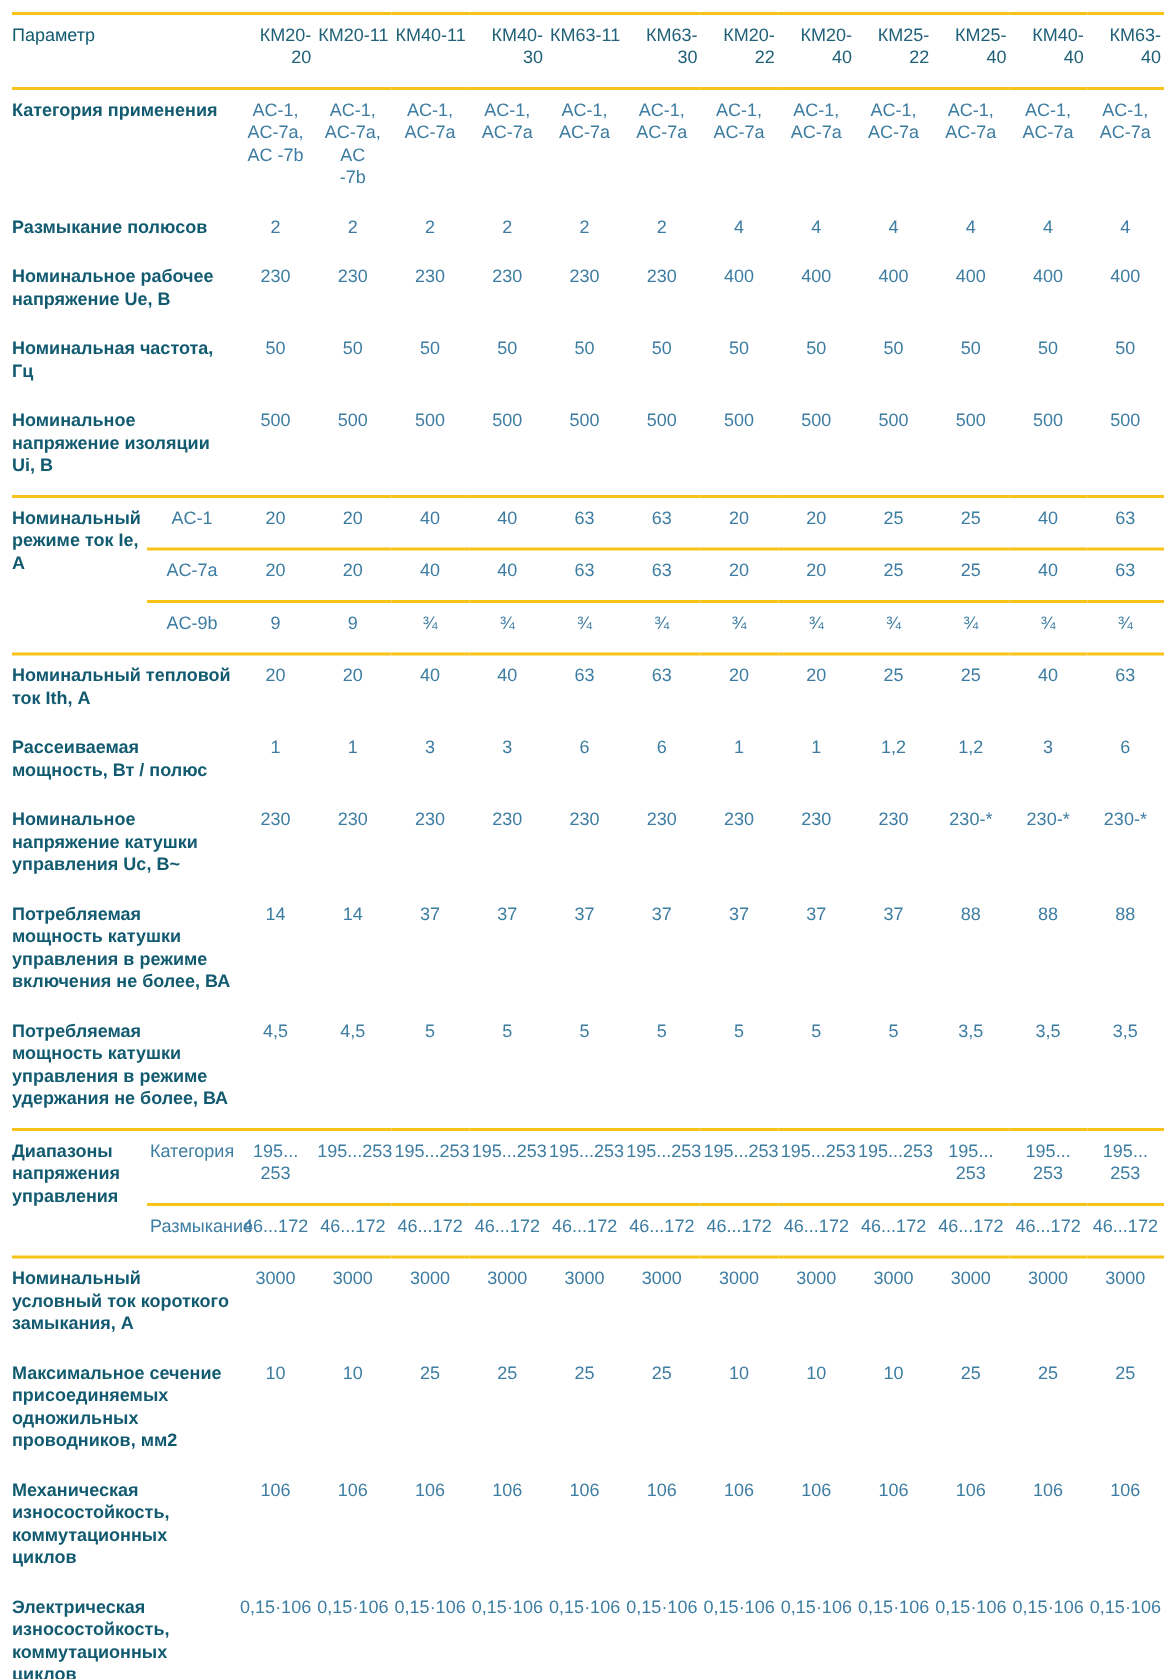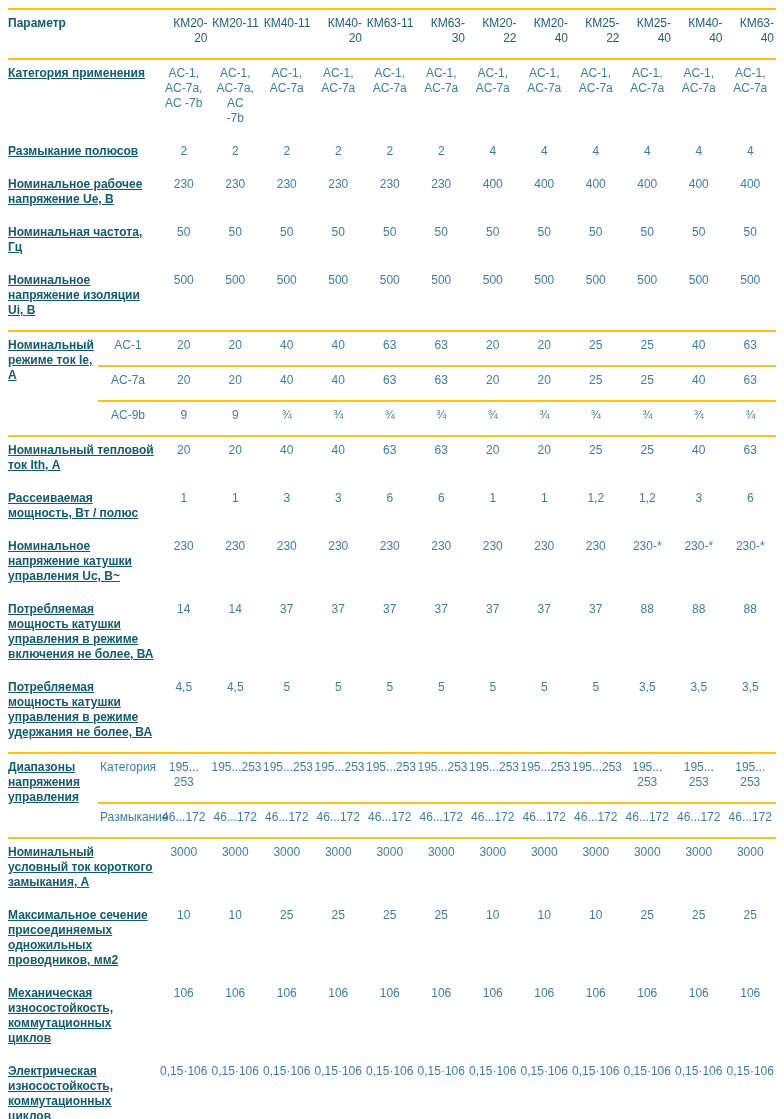--- a/index.html
+++ b/index.html
@@ -9,23 +9,23 @@
     --value:#3E7DA2;
   }
   html,body{margin:0;padding:0;background:#ffffff;}
   body{font-family:"Liberation Sans", sans-serif;}
   .page{width:784px;box-sizing:border-box;padding:8px 8px 6px 8px;background:#fff;}
   table{border-collapse:collapse;table-layout:fixed;width:768px;border-top:2px solid var(--gold);}
   col.c-l1{width:90px;}
   col.c-l2{width:60px;}
   td{vertical-align:top;font-size:12px;line-height:15px;padding:6px 2px 12px 2px;color:var(--value);}
   thead td{border-bottom:2px solid var(--gold);}
-  td.param-head{font-weight:bold;color:var(--label);text-align:left;padding-left:0;}
+  td.param-head{font-weight:normal;color:var(--label);text-align:left;padding-left:0;}
   td.col-head{color:var(--header);text-align:right;}
-  td.label{font-weight:bold;color:var(--label);text-align:left;padding-left:0;text-decoration:underline;}
+  td.label{font-weight:bold;color:var(--label);text-align:left;padding-left:0;}
   td.sublabel{color:var(--value);text-align:center;white-space:nowrap;}
   td.value{text-align:center;white-space:pre-line;}
   tr.full-line td{border-top:2px solid var(--gold);}
   tr.sub-line td{border-top:2px solid var(--gold);}
 </style>
 </head>
 <body>
 
 <div class="page">
   <table>
@@ -44,21 +44,21 @@
         <col class="c-d">
         <col class="c-d">
         <col class="c-d">
       </colgroup>
     <thead>
         <tr>
           <td class="param-head" colspan="2">Параметр</td>
           <td class="col-head">КМ20-20</td>
           <td class="col-head">КМ20-11</td>
           <td class="col-head">КМ40-11</td>
-          <td class="col-head">КМ40-20</td>
+          <td class="col-head">КМ40-30</td>
           <td class="col-head">КМ63-11</td>
           <td class="col-head">КМ63-30</td>
           <td class="col-head">КМ20-22</td>
           <td class="col-head">КМ20-40</td>
           <td class="col-head">КМ25-22</td>
           <td class="col-head">КМ25-40</td>
           <td class="col-head">КМ40-40</td>
           <td class="col-head">КМ63-40</td>
         </tr>
       </thead>

